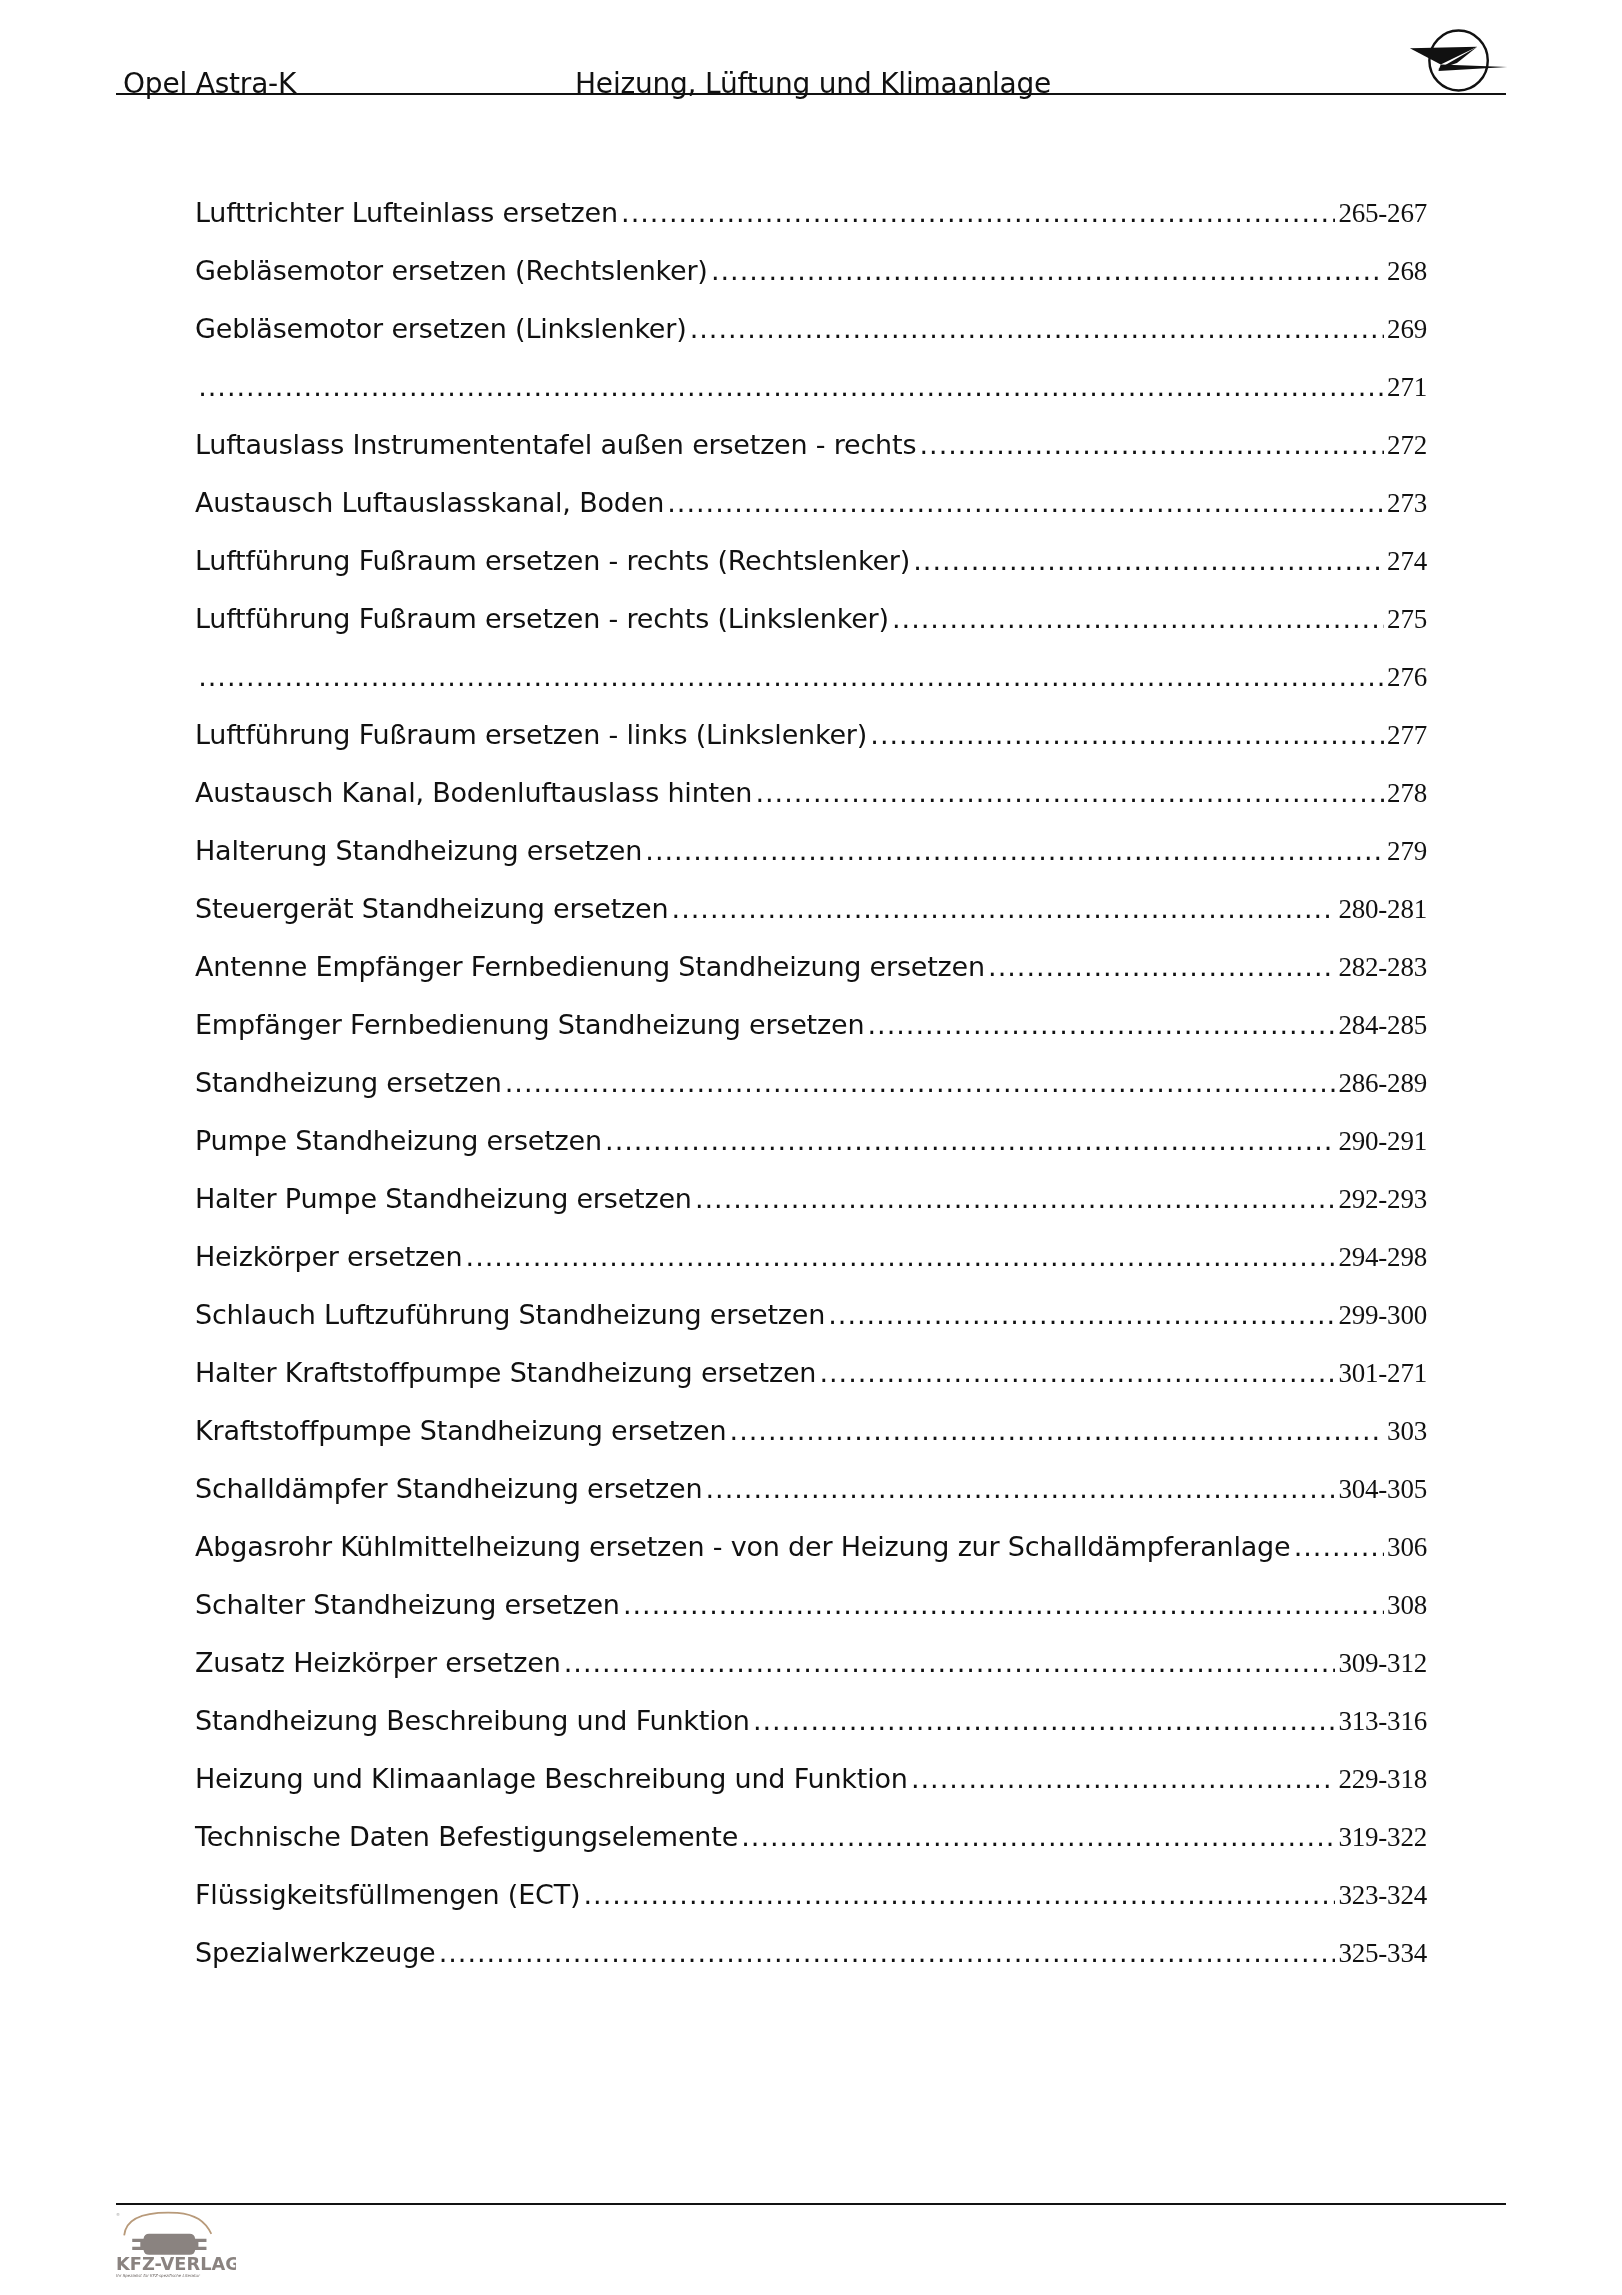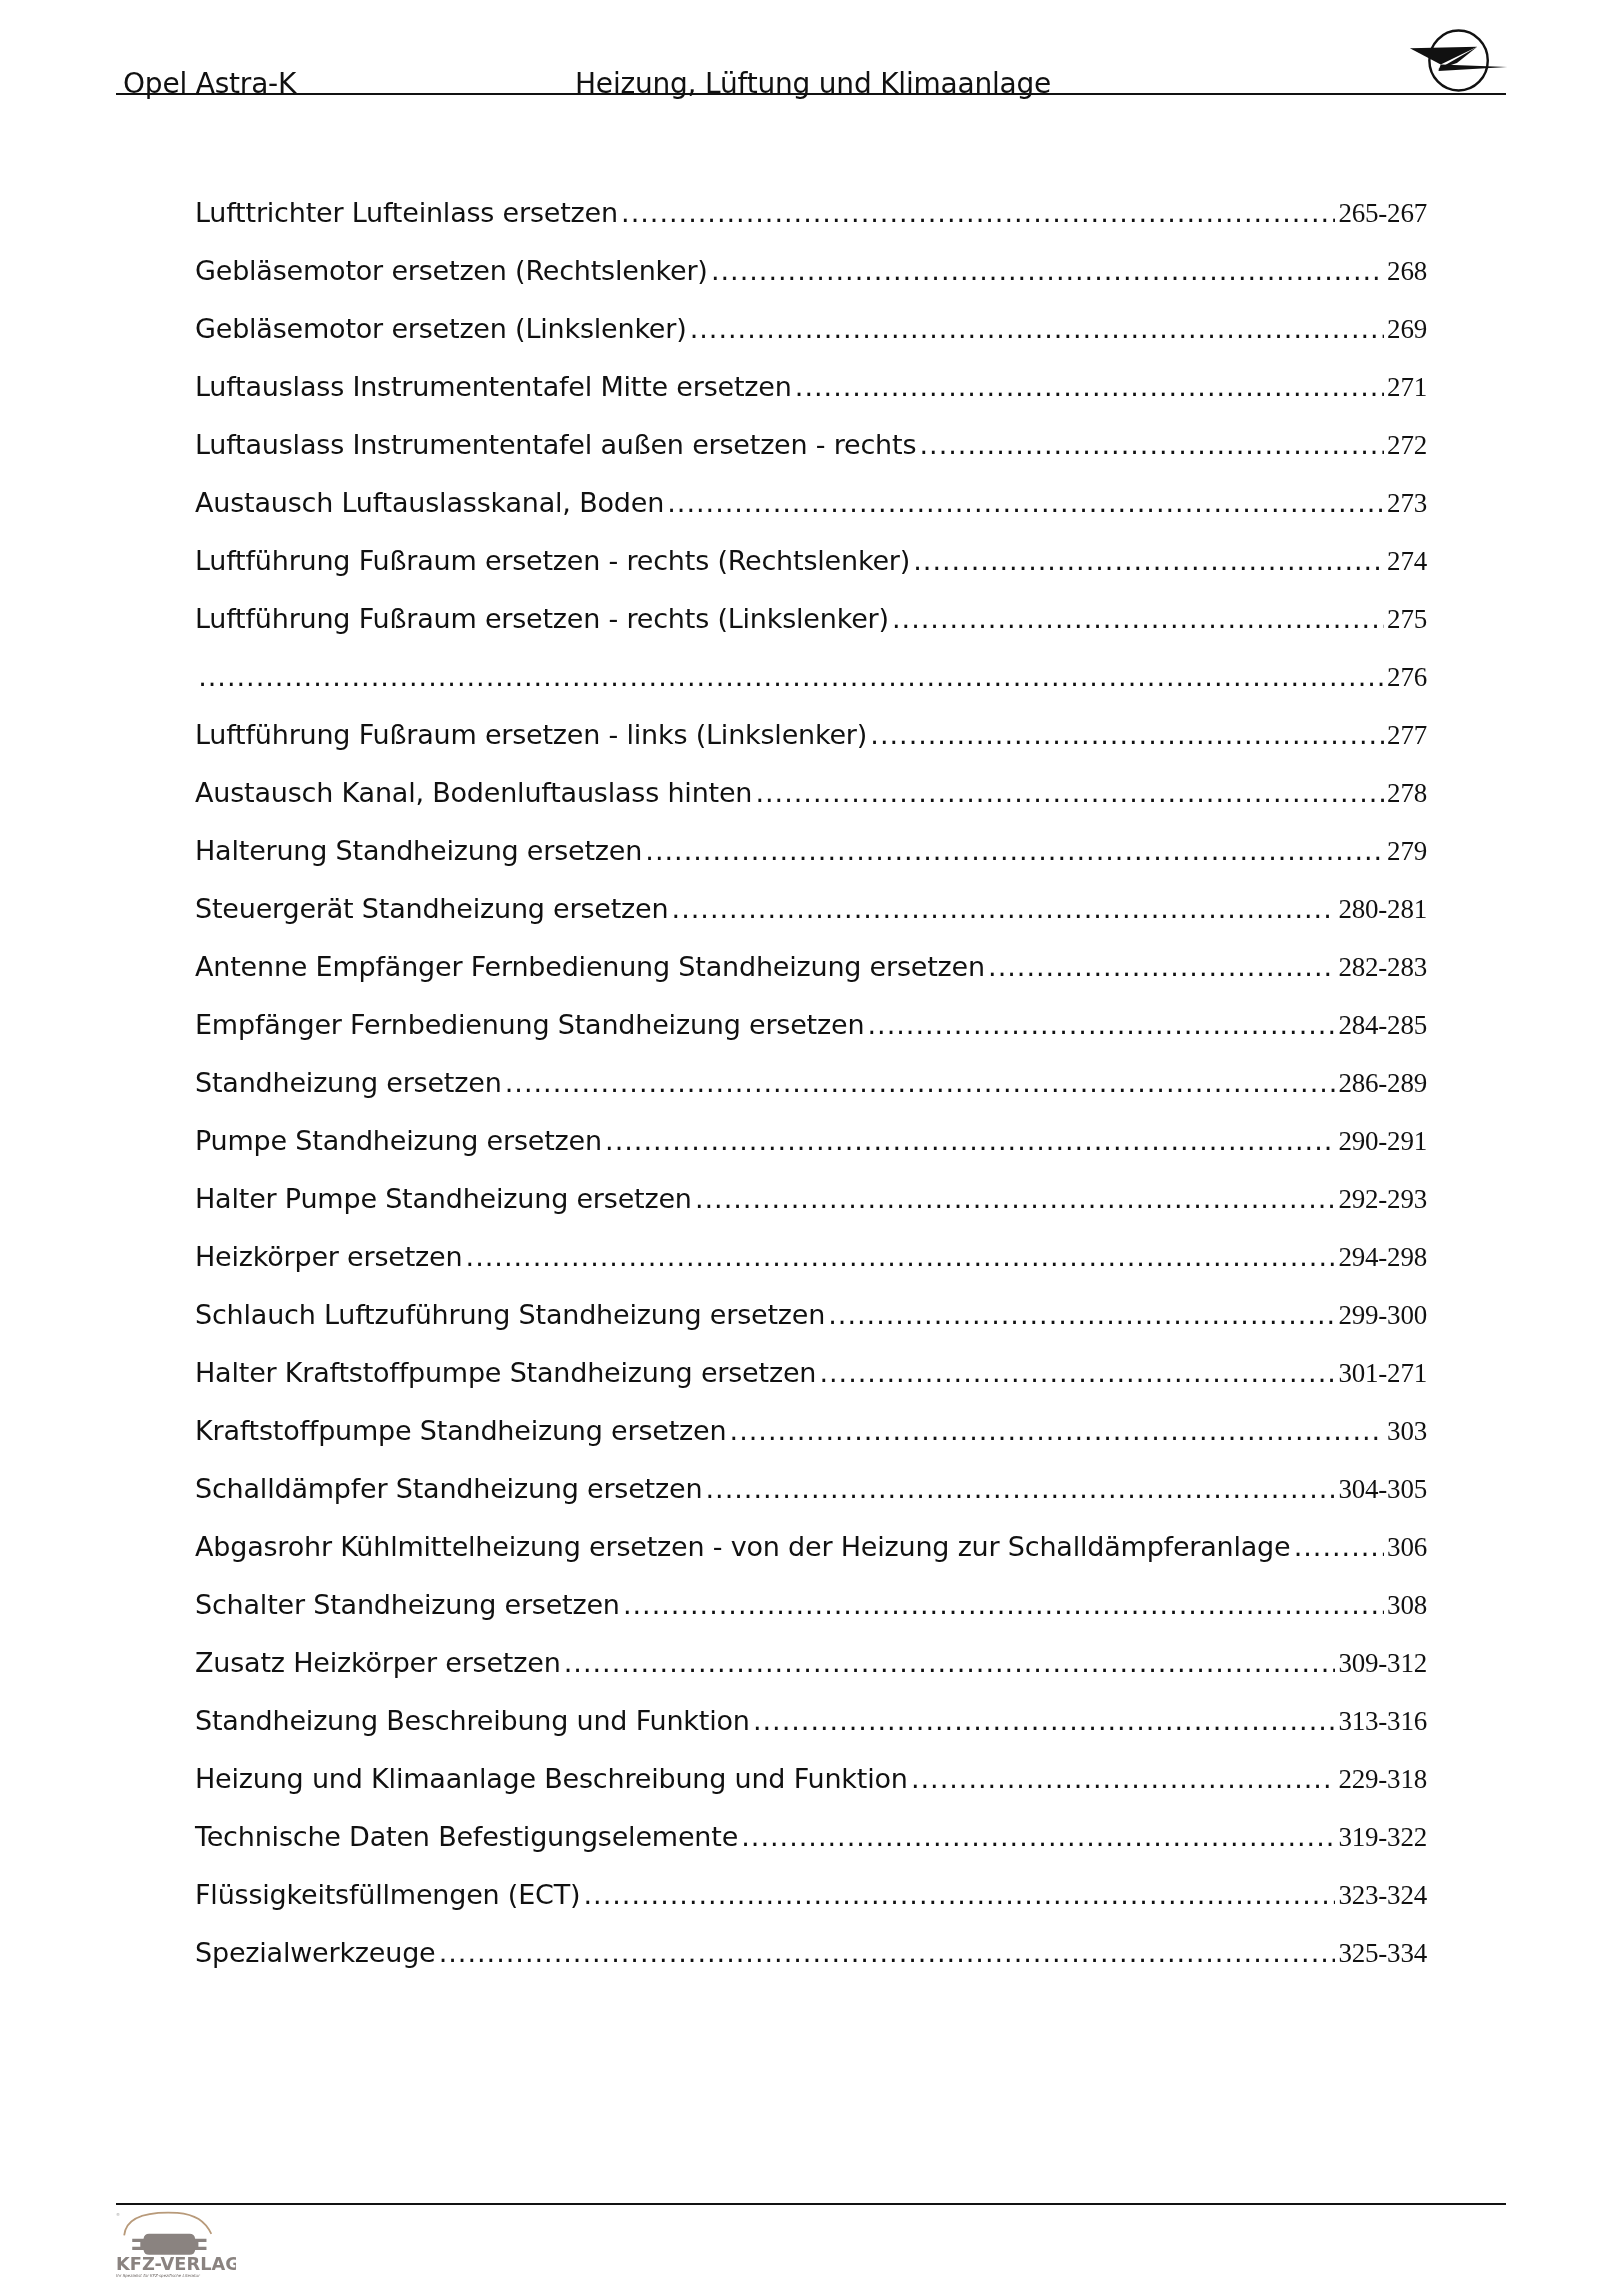--- a/index.html
+++ b/index.html
@@ -63,21 +63,20 @@
       <span class="toc-title">Gebläsemotor ersetzen (Rechtslenker)</span>
       <span class="toc-leader"></span>
       <span class="toc-page">268</span>
     </li>
     <li class="toc-row">
       <span class="toc-title">Gebläsemotor ersetzen (Linkslenker)</span>
       <span class="toc-leader"></span>
       <span class="toc-page">269</span>
     </li>
     <li class="toc-row">
-      <span class="toc-title">Luftauslass Instrumententafel Mitte ersetzen</span>
       <span class="toc-leader"></span>
       <span class="toc-page">271</span>
     </li>
     <li class="toc-row">
       <span class="toc-title">Luftauslass Instrumententafel außen ersetzen - rechts</span>
       <span class="toc-leader"></span>
       <span class="toc-page">272</span>
     </li>
     <li class="toc-row">
       <span class="toc-title">Austausch Luftauslasskanal, Boden</span>

